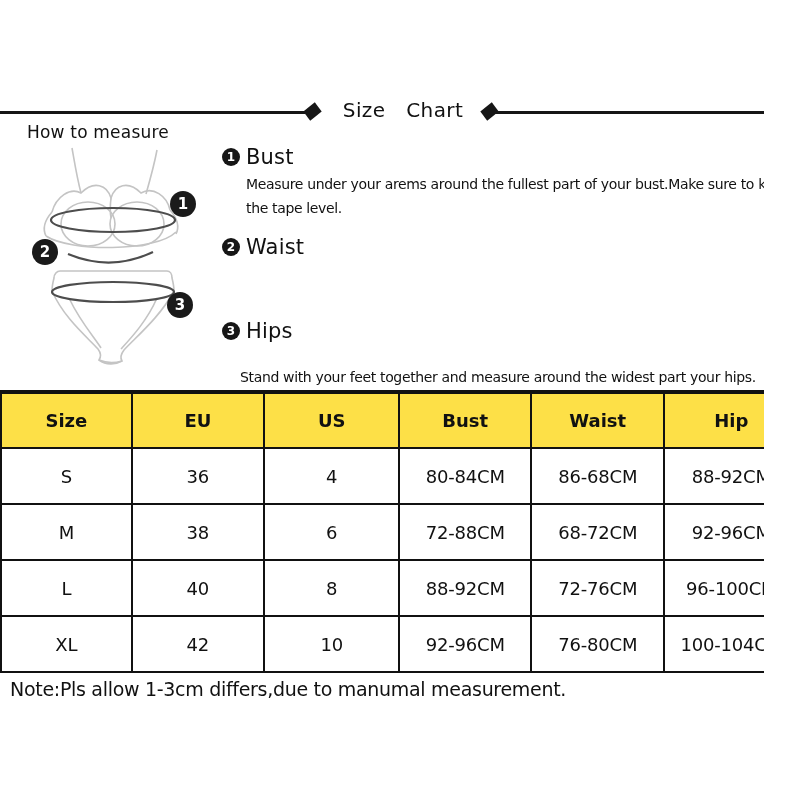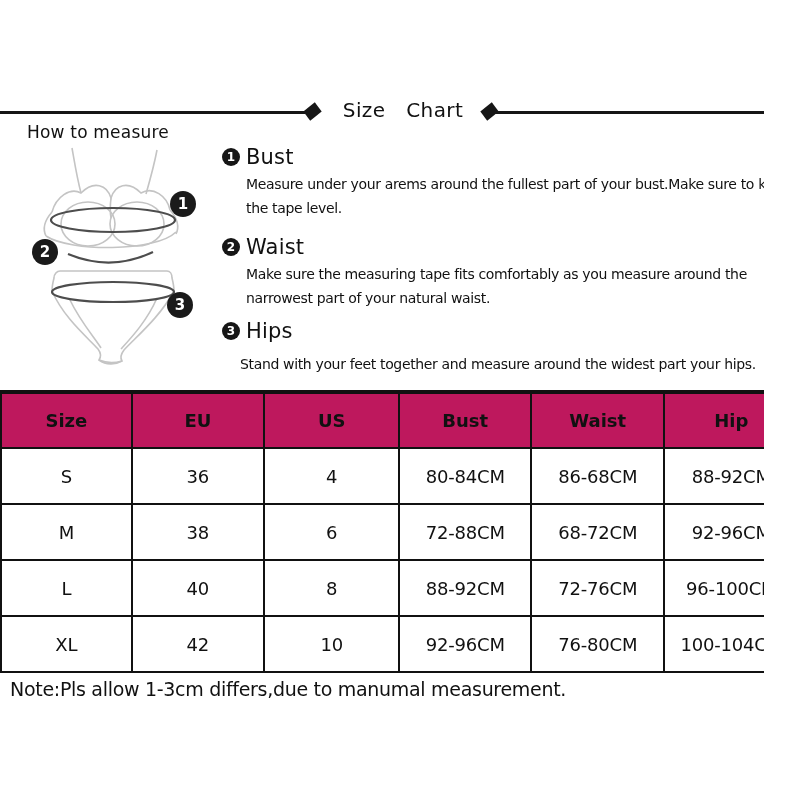--- a/index.html
+++ b/index.html
@@ -23,27 +23,27 @@
   .sketch{position:absolute;left:0;top:140px;}
   
   .sec{position:absolute;left:222px;width:578px;}
   .sec-bust{top:145px;} .sec-waist{top:235px;} .sec-hips{top:319px;}
   .sec-head{display:flex;align-items:center;gap:6px;font-size:21px;letter-spacing:.2px;}
   .badge{width:18px;height:18px;border-radius:50%;background:#161616;color:#fff;
          font-size:12px;font-weight:bold;display:flex;align-items:center;
          justify-content:center;flex:none;}
   .sec-body{margin:3px 0 0 24px;font-size:14px;line-height:24px;
             letter-spacing:-0.35px;max-width:548px;font-weight:500;}
-  .sec-hips .sec-body{margin-top:9px;white-space:nowrap;margin-left:18px;}
+  .sec-hips .sec-body{margin-top:22px;white-space:nowrap;margin-left:18px;}
   
   .size-table{position:absolute;top:390px;left:0;width:799px;
               border-collapse:collapse;table-layout:fixed;text-align:center;}
   .size-table th,.size-table td{border:2px solid #111;padding:0;}
   .size-table{border:2px solid #111;border-top:4px solid #111;}
-  .size-table th{height:53px;background:#be185d;font-size:18px;font-weight:bold;}
+  .size-table th{height:53px;background:#fde047;font-size:18px;font-weight:bold;}
   .size-table td{height:54px;font-size:18px;font-weight:400;letter-spacing:-0.2px;}
   
   .note{position:absolute;left:10px;top:678px;font-size:19px;
         letter-spacing:-0.3px;font-weight:500;}
 </style>
 </head>
 <body>
 
 <div class="canvas">
 
@@ -96,21 +96,20 @@
       <span>Bust</span>
     </div>
     <p class="sec-body">Measure under your arems around the fullest part of your bust.Make sure to keep the tape level.</p>
   </div>
 
   <div class="sec sec-waist">
     <div class="sec-head">
       <span class="badge">2</span>
       <span>Waist</span>
     </div>
-    <p class="sec-body">Make sure the measuring tape fits comfortably as you measure around the narrowest part of your natural waist.</p>
   </div>
 
   <div class="sec sec-hips">
     <div class="sec-head">
       <span class="badge">3</span>
       <span>Hips</span>
     </div>
     <p class="sec-body">Stand with your feet together and measure around the widest part your hips.</p>
   </div>
 

